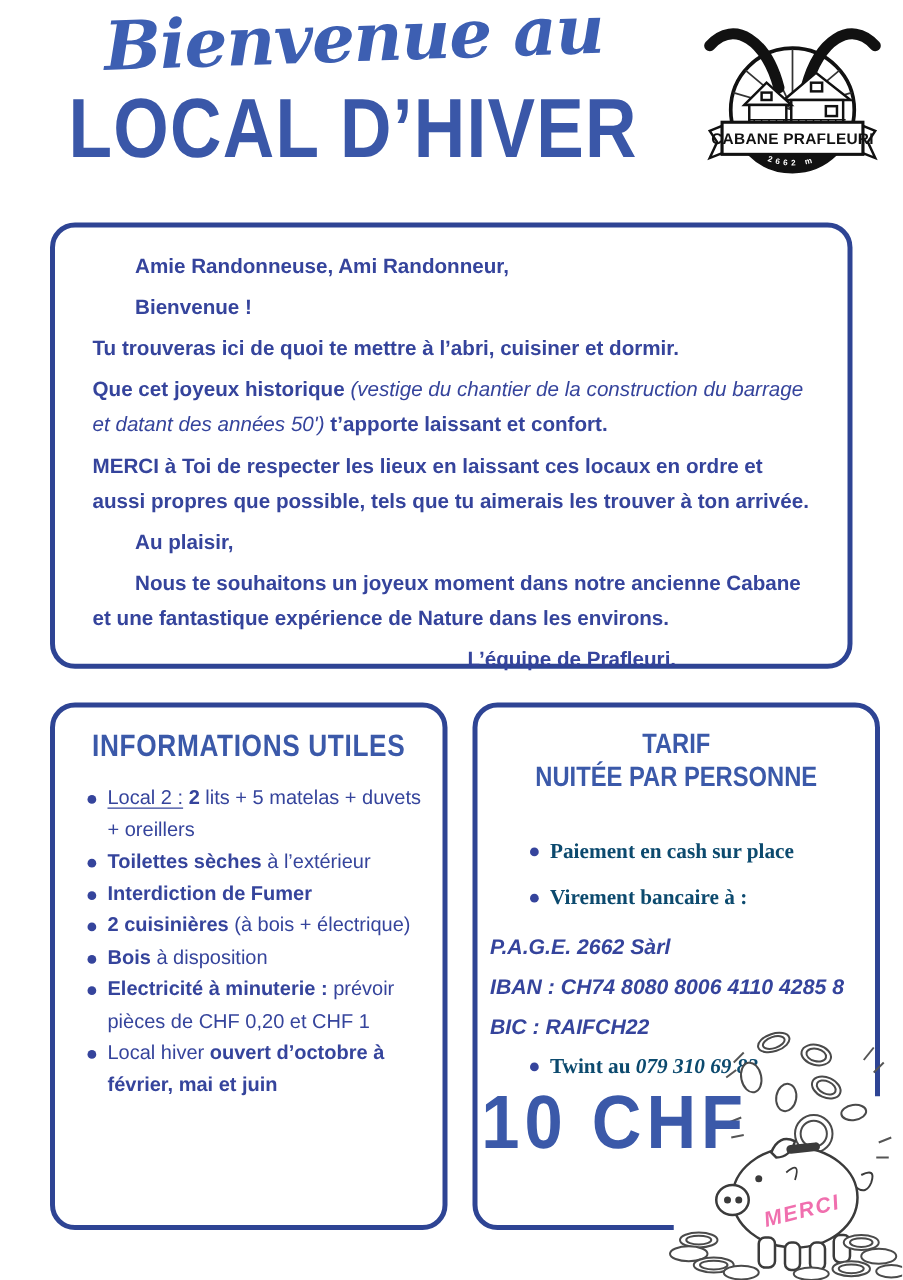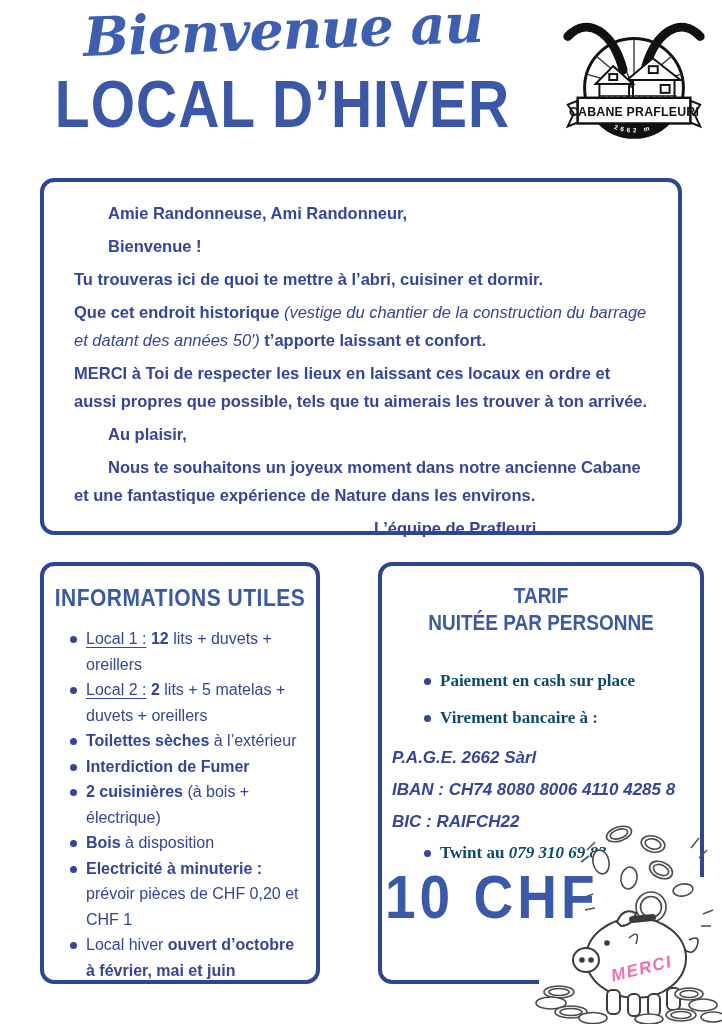--- a/index.html
+++ b/index.html
@@ -9,30 +9,30 @@
   
   .title-script{position:absolute;left:58px;top:-2px;width:450px;text-align:center;
     font-family:"DejaVu Serif",serif;font-style:italic;font-weight:bold;
     font-size:54px;color:#3D5FB2;transform:rotate(-2deg);letter-spacing:-1px;}
   .title-main{position:absolute;left:30px;top:64px;width:505px;text-align:center;
     font-weight:900;font-size:57px;letter-spacing:1px;color:#3A57A8;
     transform:scaleY(1.18);transform-origin:top center;white-space:nowrap;}
   .logo{position:absolute;right:4px;top:4px;}
 
   
-  .card{position:absolute;border:4px solid #2E4494;border-radius:14px;background:#fff;box-sizing:border-box;}
+  .card{position:absolute;border:4px solid #2E4494;border-radius:20px;background:#fff;box-sizing:border-box;}
   .welcome{left:40px;top:178px;width:642px;height:357px;padding:17px 28px 0 30px;}
   .welcome p{margin:0 0 5px;font-size:16.5px;line-height:28px;font-weight:bold;color:#35449C;}
   .ind{text-indent:34px;}
   .signature{margin-left:300px !important;}
   .i{font-style:italic;font-weight:normal;}
   .b{font-weight:bold;}
   .u{text-decoration:underline;text-underline-offset:3px;}
 
-  .infos{left:40px;top:562px;width:280px;height:422px;}
+  .infos{left:40px;top:562px;width:318px;height:422px;}
   .infos h2{margin:20px 8px 16px;text-align:center;font-size:21px;letter-spacing:.5px;
     color:#3B59A9;transform:scaleY(1.18);font-weight:900;white-space:nowrap;}
   .infos ul{margin:0;padding:0 12px 0 26px;list-style:none;font-size:16px;line-height:25.5px;
     color:#35449C;font-weight:400;}
   .infos li,.tarif li{position:relative;padding-left:16px;}
   .infos li::before,.tarif li::before{content:"";position:absolute;left:0;top:10px;width:7px;height:7px;
     border-radius:50%;background:#35449C;}
 
   .tarif{left:378px;top:562px;width:326px;height:422px;}
   .tarif h2{margin:16px 6px 0;text-align:center;font-size:19px;line-height:23px;color:#3B59A9;
@@ -107,31 +107,30 @@
       <polygon points="152,101 142,97 142,119 152,123 146,110" fill="#fff" stroke="#111" stroke-width="2"></polygon>
       <rect x="28" y="94" width="114" height="26" fill="#fff" stroke="#111" stroke-width="2.5"></rect>
       <text x="85" y="112" text-anchor="middle" font-size="12.5" font-weight="bold" fill="#111" letter-spacing="0.2">CABANE PRAFLEURI</text>
     </g>
   </svg>
 
   <section class="card welcome">
     <p class="ind">Amie Randonneuse, Ami Randonneur,</p>
     <p class="ind">Bienvenue !</p>
     <p>Tu trouveras ici de quoi te mettre à l’abri, cuisiner et dormir.</p>
-    <p><span class="b">Que cet endroit historique </span><span class="i">(vestige du chantier de la construction du barrage et datant des années 50') </span><span class="b">t’apporte laissant et confort.</span></p>
+    <p><span class="b">Que cet joyeux historique </span><span class="i">(vestige du chantier de la construction du barrage et datant des années 50') </span><span class="b">t’apporte laissant et confort.</span></p>
     <p>MERCI à Toi de respecter les lieux en laissant ces locaux en ordre et aussi propres que possible, tels que  tu aimerais les trouver à ton arrivée.</p>
     <p class="ind">Au plaisir,</p>
     <p class="ind">Nous te souhaitons un joyeux moment dans notre ancienne Cabane et une fantastique expérience de Nature dans les environs.</p>
     <p class="signature">L’équipe de Prafleuri.</p>
   </section>
 
   <section class="card infos">
     <h2>INFORMATIONS UTILES</h2>
     <ul>
-        <li><span class="u">Local 1 :</span><span> </span><span class="b">12</span><span> lits + duvets + oreillers</span></li>
         <li><span class="u">Local 2 :</span><span> </span><span class="b">2</span><span> lits +  5 matelas + duvets + oreillers</span></li>
         <li><span class="b">Toilettes sèches</span><span> à l’extérieur</span></li>
         <li><span class="b">Interdiction de Fumer</span></li>
         <li><span class="b">2 cuisinières</span><span> (à bois + électrique)</span></li>
         <li><span class="b">Bois</span><span> à disposition</span></li>
         <li><span class="b">Electricité à minuterie :</span><span> prévoir pièces de CHF 0,20 et CHF 1</span></li>
         <li><span>Local hiver </span><span class="b">ouvert d’octobre à février, mai et juin</span></li>
       </ul>
   </section>
 

